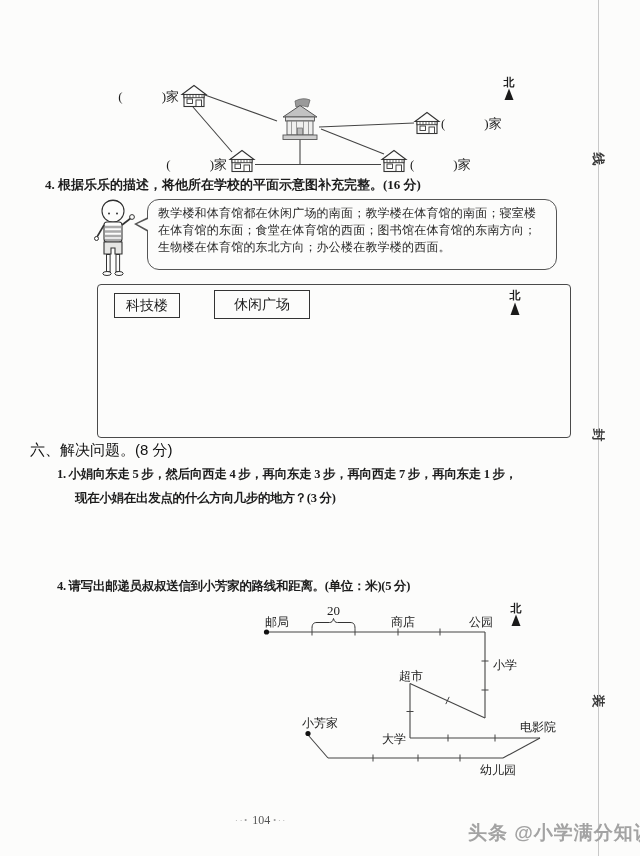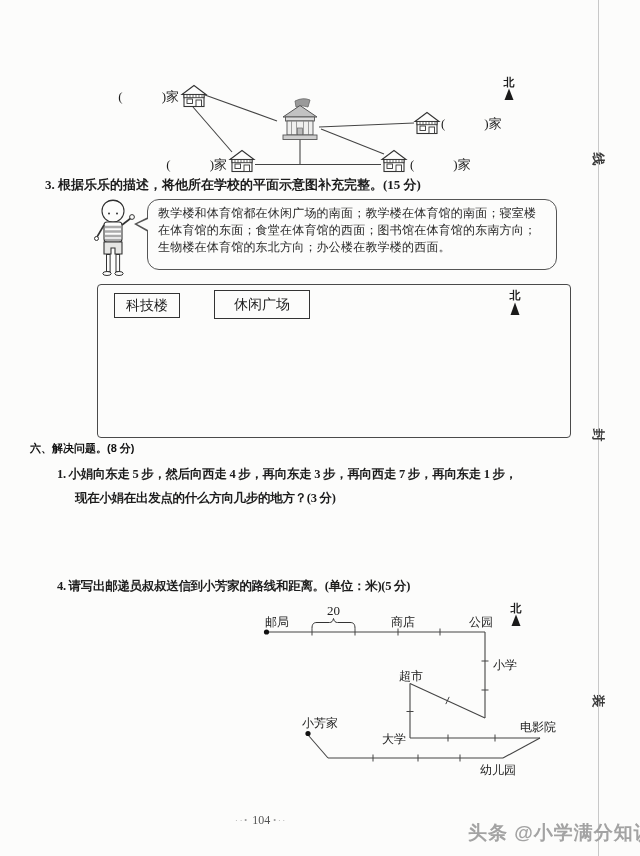--- a/index.html
+++ b/index.html
@@ -4,21 +4,21 @@
 <style>
   html,body{margin:0;padding:0;background:#e9e9e9;}
   .page{
     position:relative;width:640px;height:856px;background:#fcfcfb;
     font-family:"Liberation Serif","DejaVu Serif",serif;color:#222;
     overflow:hidden;margin:0 auto;
   }
   .abs{position:absolute;}
   .qtext{font-size:13px;font-weight:600;white-space:nowrap;color:#1c1c1c;}
   .body-line{font-size:12.5px;letter-spacing:-0.3px;white-space:nowrap;color:#1c1c1c;font-weight:600;}
-  .section-heading{font-family:"Liberation Sans","DejaVu Sans",sans-serif;font-weight:700;font-size:11px;color:#111;white-space:nowrap;}
+  .section-heading{font-family:"Liberation Sans","DejaVu Sans",sans-serif;font-weight:400;font-size:15px;color:#111;white-space:nowrap;}
   .bubble{
     position:absolute;left:147px;top:199px;width:388px;min-height:58px;
     border:1.4px solid #555;border-radius:12px;background:#fcfcfb;
     padding:5px 10px 6px 10px;font-size:12px;line-height:1.42;color:#2a2a2a;
     letter-spacing:0.2px;
   }
   .bubble::before{content:"";position:absolute;left:-14px;top:17px;width:0;height:0;
     border-top:7px solid transparent;border-bottom:8px solid transparent;border-right:14px solid #555;}
   .bubble::after{content:"";position:absolute;left:-11px;top:19px;width:0;height:0;
     border-top:5px solid transparent;border-bottom:6px solid transparent;border-right:11px solid #fcfcfb;}
@@ -92,21 +92,21 @@
     <text x="441" y="128" text-anchor="start" font-size="13">(   )家</text>
     <text x="227" y="169" text-anchor="end" font-size="13">(   )家</text>
     <text x="410" y="169" text-anchor="start" font-size="13">(   )家</text>
 
     <g>
       <text x="509" y="86" text-anchor="middle" font-size="11" font-weight="bold">北</text>
       <polygon points="504.5,100 509,88.5 513.5,100" fill="#1a1a1a"></polygon>
     </g>
   </svg>
 
-  <div class="abs qtext" style="left:45px;top:176px;">3. 根据乐乐的描述，将他所在学校的平面示意图补充完整。(15 分)</div>
+  <div class="abs qtext" style="left:45px;top:176px;">4. 根据乐乐的描述，将他所在学校的平面示意图补充完整。(16 分)</div>
 
   <svg class="abs" style="left:82px;top:194px;" width="62" height="92" viewBox="0 0 62 92">
     <circle cx="31" cy="17" r="11" fill="#fdfdfc" stroke="#333" stroke-width="1.1"></circle>
     <path d="M20,17 A11 11 0 0 1 42,17 L42,14 Q38,7 31,7 Q23,7 20,14 Z" fill="#2b2b2b"></path>
     <circle cx="27" cy="19.5" r="1" fill="#333"></circle>
     <circle cx="35" cy="19.5" r="1" fill="#333"></circle>
     <rect x="22" y="28" width="18" height="20" rx="3" fill="#fdfdfc" stroke="#333" stroke-width="1.1"></rect>
     <path d="M23 33 h16 M23 37.5 h16 M23 42 h16 M23 46 h16" stroke="#aaa" stroke-width="2.4"></path>
     <line x1="22" y1="31" x2="15" y2="43" stroke="#333" stroke-width="1.6"></line>
     <circle cx="14.5" cy="44.5" r="2" fill="#fdfdfc" stroke="#333" stroke-width="1"></circle>

